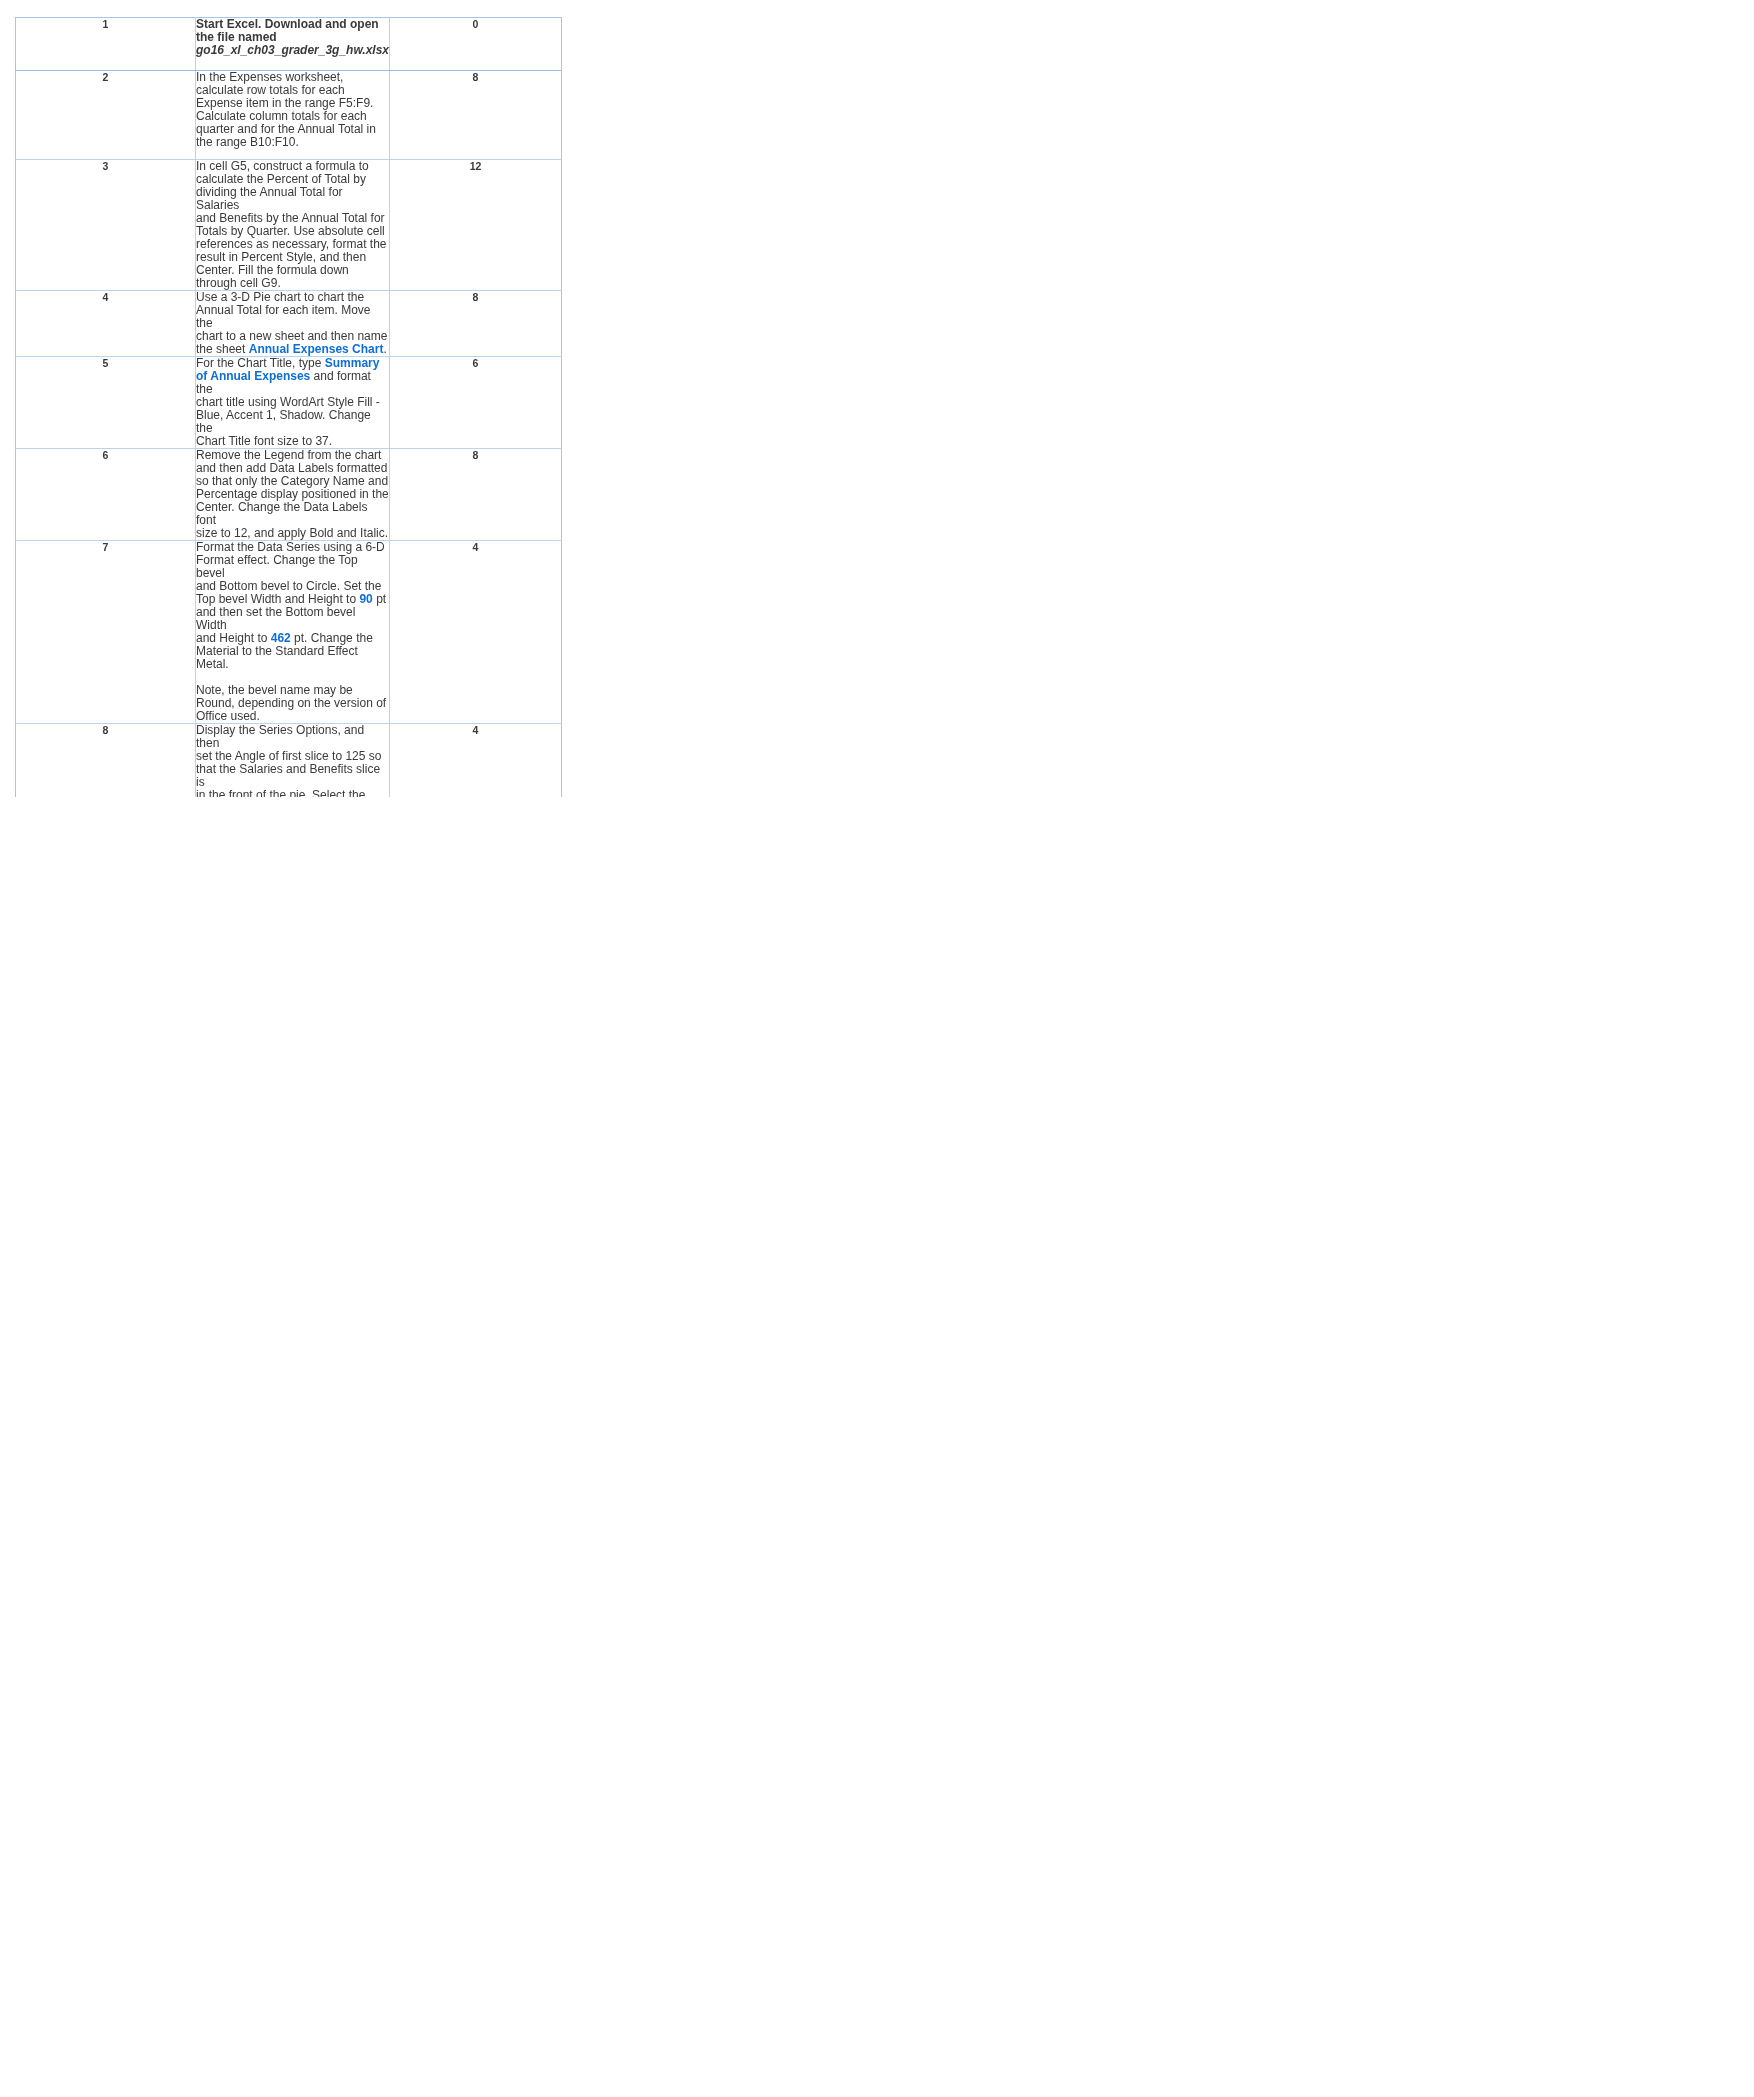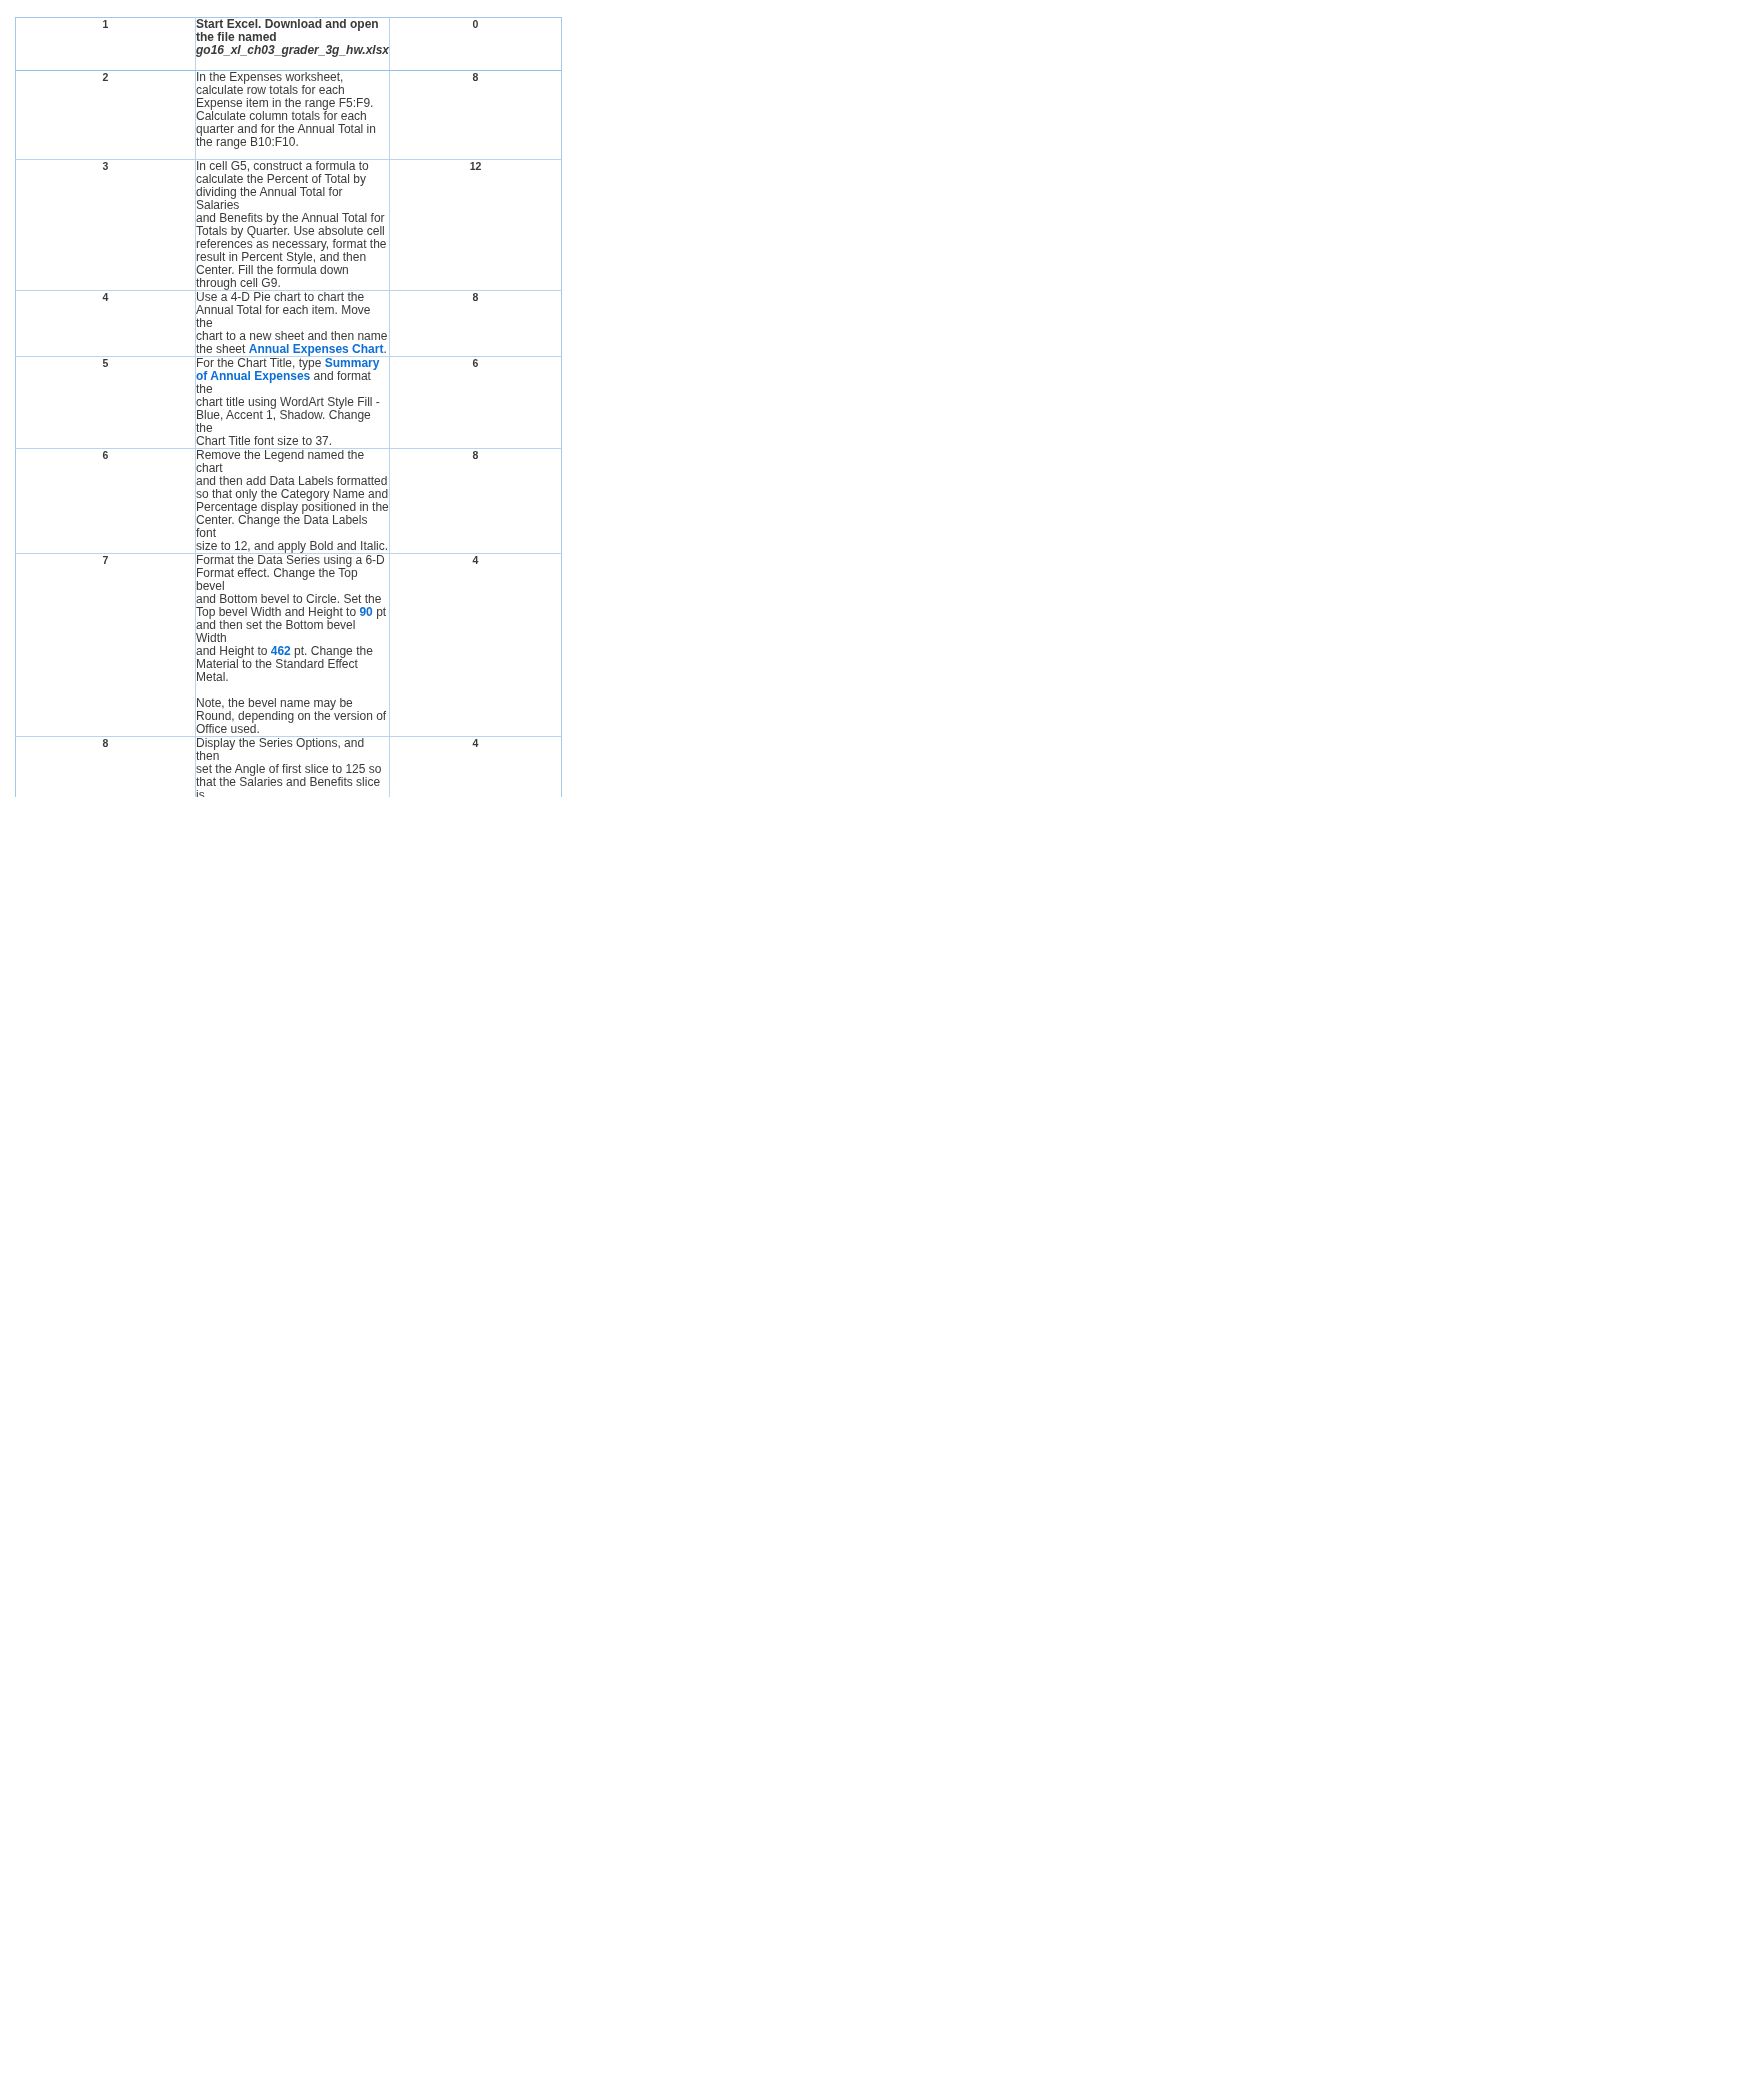--- a/index.html
+++ b/index.html
@@ -111,42 +111,42 @@
 references as necessary, format the
 result in Percent Style, and then
 Center. Fill the formula down
 through cell G9.</span></div>
           </td>
         <td class="c-pts"><span class="num">12</span></td>
       </tr>
       <tr class="r4">
         <td class="c-step"><span class="num">4</span></td>
         <td class="c-instr">
-            <div class="instr"><span class="seg-normal">Use a 4-D Pie chart to chart the
+            <div class="instr"><span class="seg-normal">Use a 3-D Pie chart to chart the
 Annual Total for each item. Move the
 chart to a new sheet and then name
 the sheet </span><span class="seg-blue-bold">Annual Expenses Chart</span><span class="seg-normal">.</span></div>
           </td>
         <td class="c-pts"><span class="num">8</span></td>
       </tr>
       <tr class="r5">
         <td class="c-step"><span class="num">5</span></td>
         <td class="c-instr">
             <div class="instr"><span class="seg-normal">For the Chart Title, type </span><span class="seg-blue-bold">Summary
 of Annual Expenses</span><span class="seg-normal"> and format the
 chart title using WordArt Style Fill -
 Blue, Accent 1, Shadow. Change the
 Chart Title font size to 37.</span></div>
           </td>
         <td class="c-pts"><span class="num">6</span></td>
       </tr>
       <tr class="r6">
         <td class="c-step"><span class="num">6</span></td>
         <td class="c-instr">
-            <div class="instr"><span class="seg-normal">Remove the Legend named the chart
+            <div class="instr"><span class="seg-normal">Remove the Legend from the chart
 and then add Data Labels formatted
 so that only the Category Name and
 Percentage display positioned in the
 Center. Change the Data Labels font
 size to 12, and apply Bold and Italic.</span></div>
           </td>
         <td class="c-pts"><span class="num">8</span></td>
       </tr>
       <tr class="r7">
         <td class="c-step"><span class="num">7</span></td>

